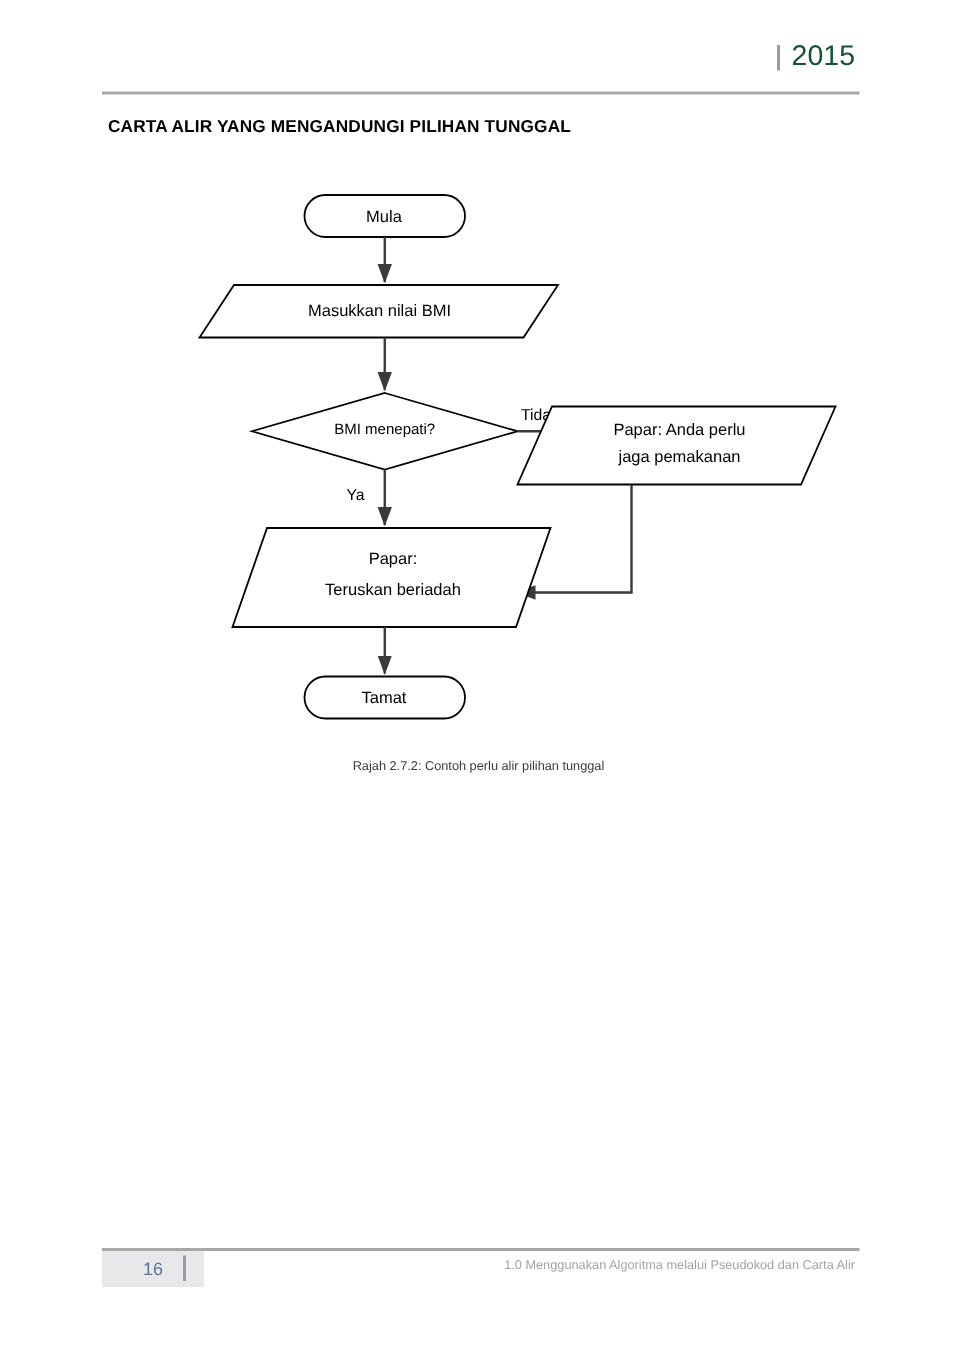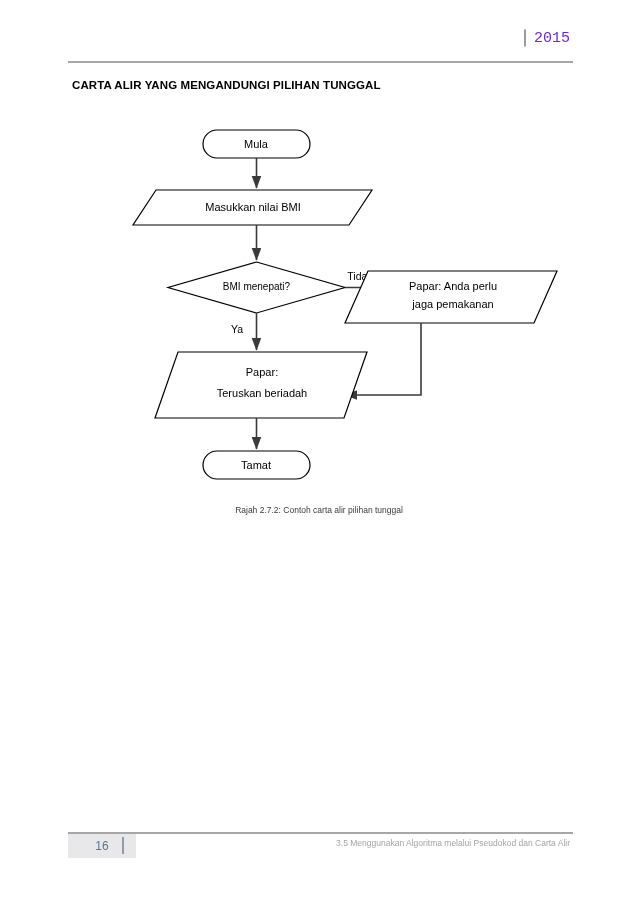--- a/index.html
+++ b/index.html
@@ -40,23 +40,23 @@
     letter-spacing: 0.2px;
     padding-right: 8px;
   }
   .header-sep {
     width: 2px;
     height: 17px;
     background: #9b9b9b;
     margin-right: 8px;
   }
   .header-year {
-    font-family: Liberation Mono, monospace;
-    font-size: 15px;
-    color: #6d28d9;
+    font-family: Liberation Sans, sans-serif;
+    font-size: 19px;
+    color: #14532d;
   }
   .header-rule {
     position: absolute;
     left: 68px;
     top: 61px;
     width: 505px;
     height: 2px;
     background: #a7a7a7;
   }
 
@@ -231,22 +231,22 @@
 
     <path class="connector" d="M256.5,308 L256.5,339" marker-end="url(#arrow)"></path>
 
     <g>
       <rect class="shape" x="203" y="341" width="107" height="28" rx="14" ry="14"></rect>
       <text class="node-text" x="256" y="356">Tamat</text>
     </g>
   </svg>
 </div>
 
-<div class="figure-caption">Rajah 2.7.2: Contoh carta alir pilihan tunggal</div>
+<div class="figure-caption">Rajah 2.7.2: Contoh perlu alir pilihan tunggal</div>
 
 <div class="page-footer">
   <div class="footer-rule"></div>
   <div class="footer-pagebox">
     <span class="footer-pagenum">16</span>
   </div>
   <div class="footer-pagebar"></div>
-  <div class="footer-note">3.5 Menggunakan Algoritma melalui Pseudokod dan Carta Alir</div>
+  <div class="footer-note">1.0 Menggunakan Algoritma melalui Pseudokod dan Carta Alir</div>
 </div>
 
 </body></html>

